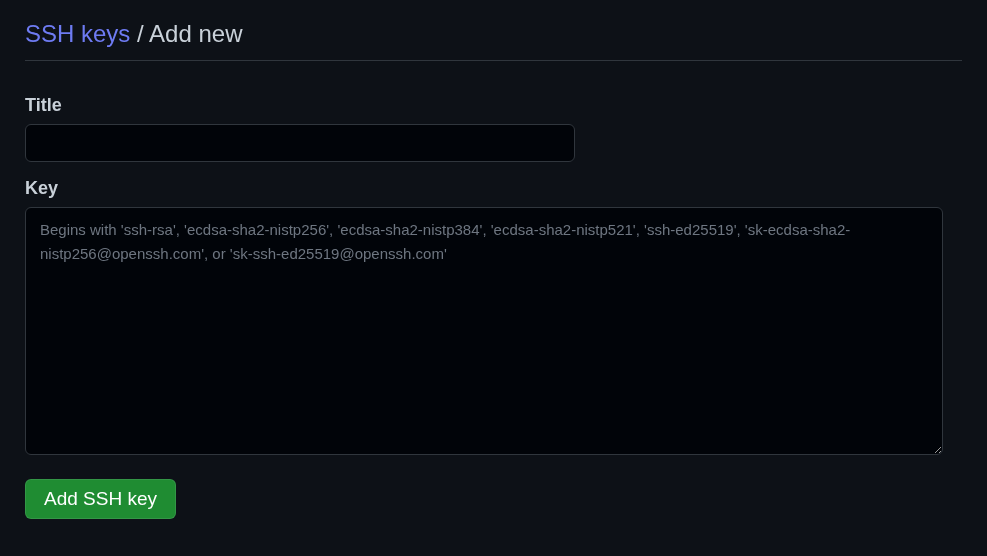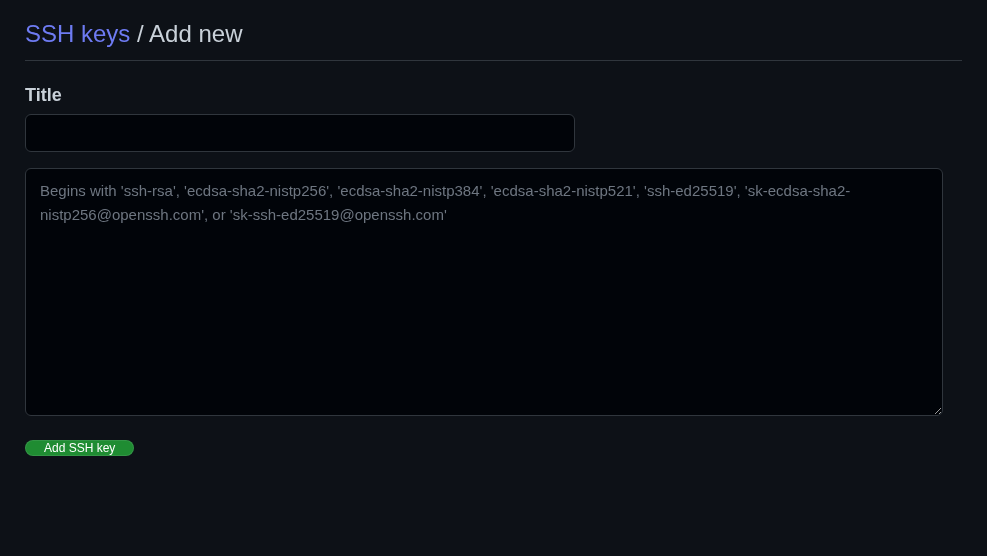--- a/index.html
+++ b/index.html
@@ -13,21 +13,21 @@
       font-family: -apple-system, BlinkMacSystemFont, "Segoe UI", Helvetica, Arial, sans-serif;
       width: 987px;
       height: 556px;
       padding: 20px 25px;
     }
     .header {
       font-size: 24px;
       font-weight: 400;
       padding-bottom: 12px;
       border-bottom: 1px solid #30363d;
-      margin-bottom: 24px;
+      margin-bottom: 34px;
     }
     .header-link {
       color: #6e7bf2;
       font-weight: 400;
     }
     .header-separator {
       color: #c9d1d9;
       font-weight: 400;
     }
     .header-current {
@@ -68,23 +68,23 @@
       font-family: inherit;
       resize: both;
     }
     .textarea-input::placeholder {
       color: #6e7681;
     }
     .submit-button {
       background-color: #1f8c32;
       color: #ffffff;
       border: 1px solid rgba(240, 246, 252, 0.1);
-      border-radius: 16px;
-      padding: 0 18px;
-      font-size: 12px;
+      border-radius: 6px;
+      padding: 8px 18px;
+      font-size: 19px;
       font-weight: 500;
       cursor: pointer;
       font-family: inherit;
       margin-top: 4px;
     }
   </style>
 </head>
 <body>
 
 
@@ -92,19 +92,20 @@
 <h2 class="header">
   <a class="header-link">SSH keys</a><span class="header-separator"> / </span><span class="header-current">Add new</span>
 </h2>
 
 <div class="form-group">
   <label class="form-label">Title</label>
   <input type="text" class="text-input" value="" style="">
 </div>
 
 <div class="form-group">
+  <label class="form-label">Key</label>
   <textarea class="textarea-input" placeholder="Begins with 'ssh-rsa', 'ecdsa-sha2-nistp256', 'ecdsa-sha2-nistp384', 'ecdsa-sha2-nistp521', 'ssh-ed25519', 'sk-ecdsa-sha2-nistp256@openssh.com', or 'sk-ssh-ed25519@openssh.com'" style=""></textarea>
 </div>
 
 <button class="submit-button">Add SSH key</button>
 
 
 
 
 </body></html>

